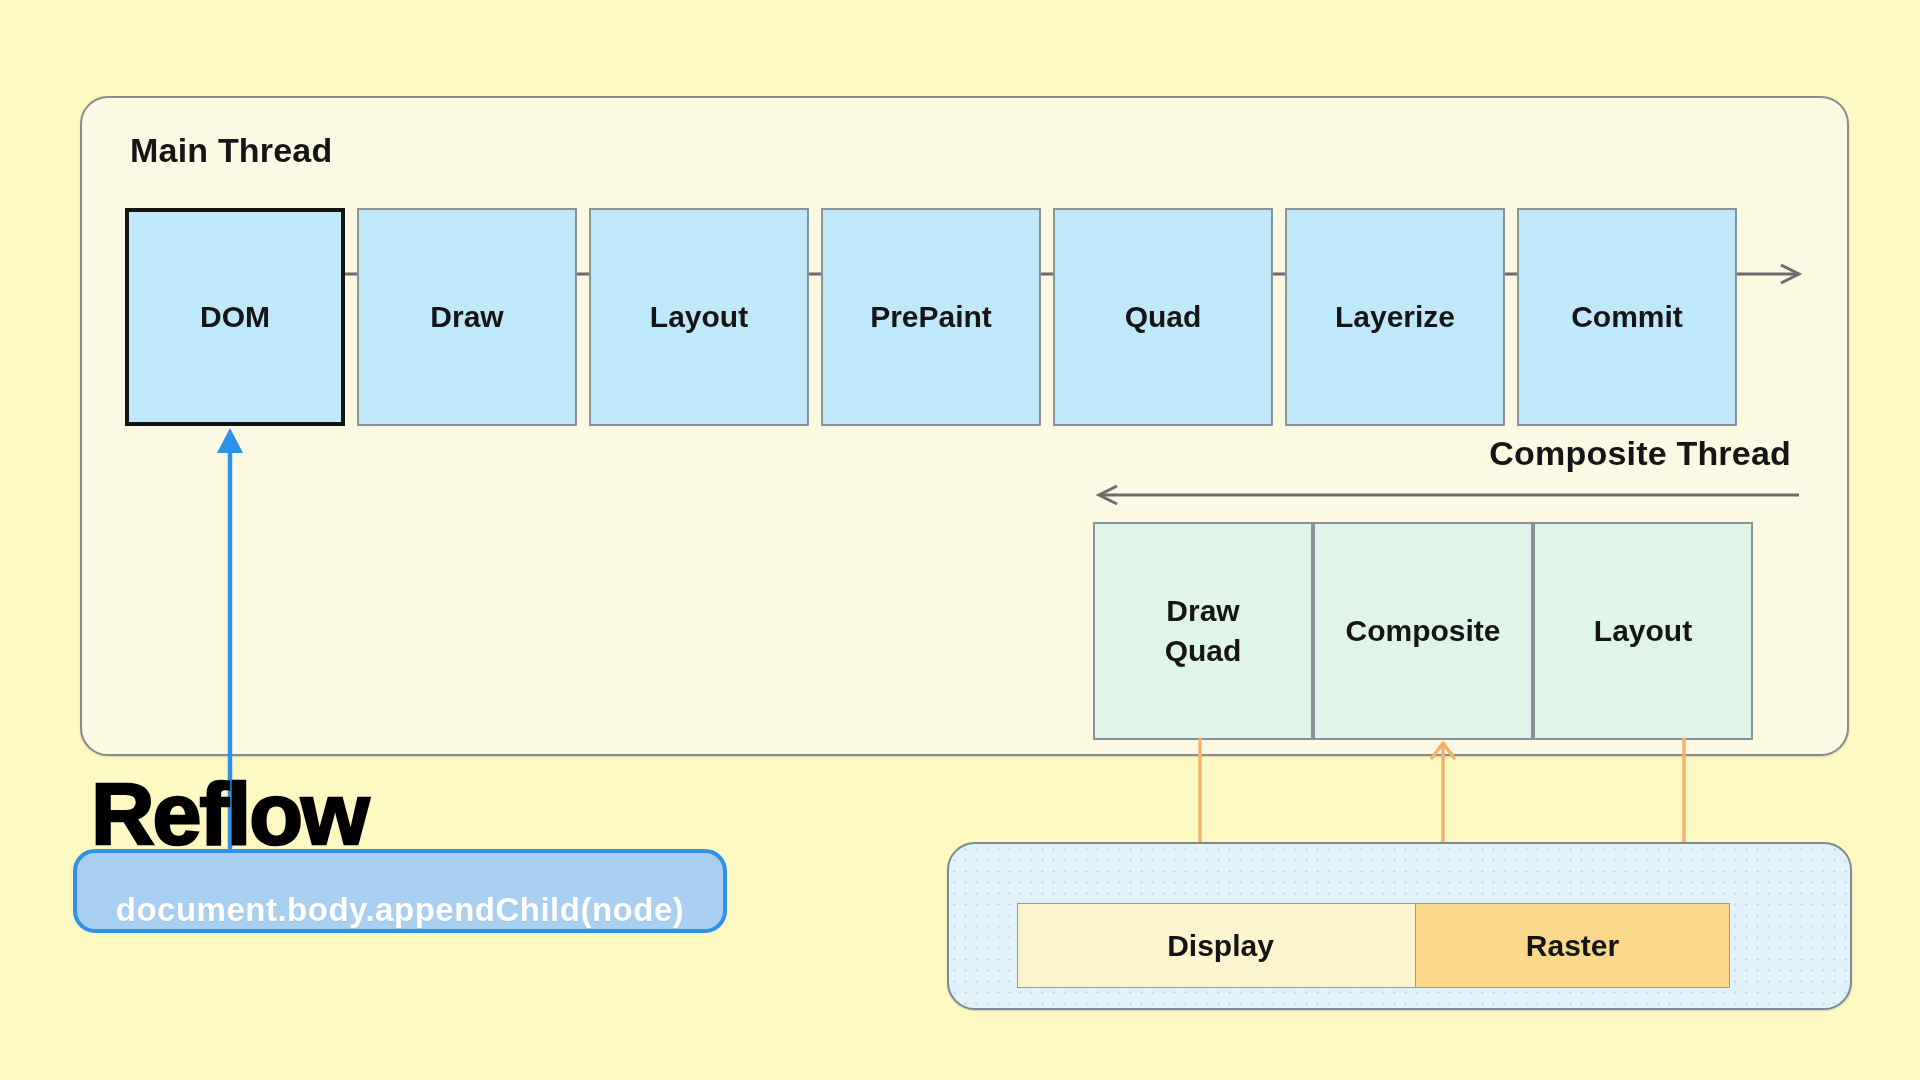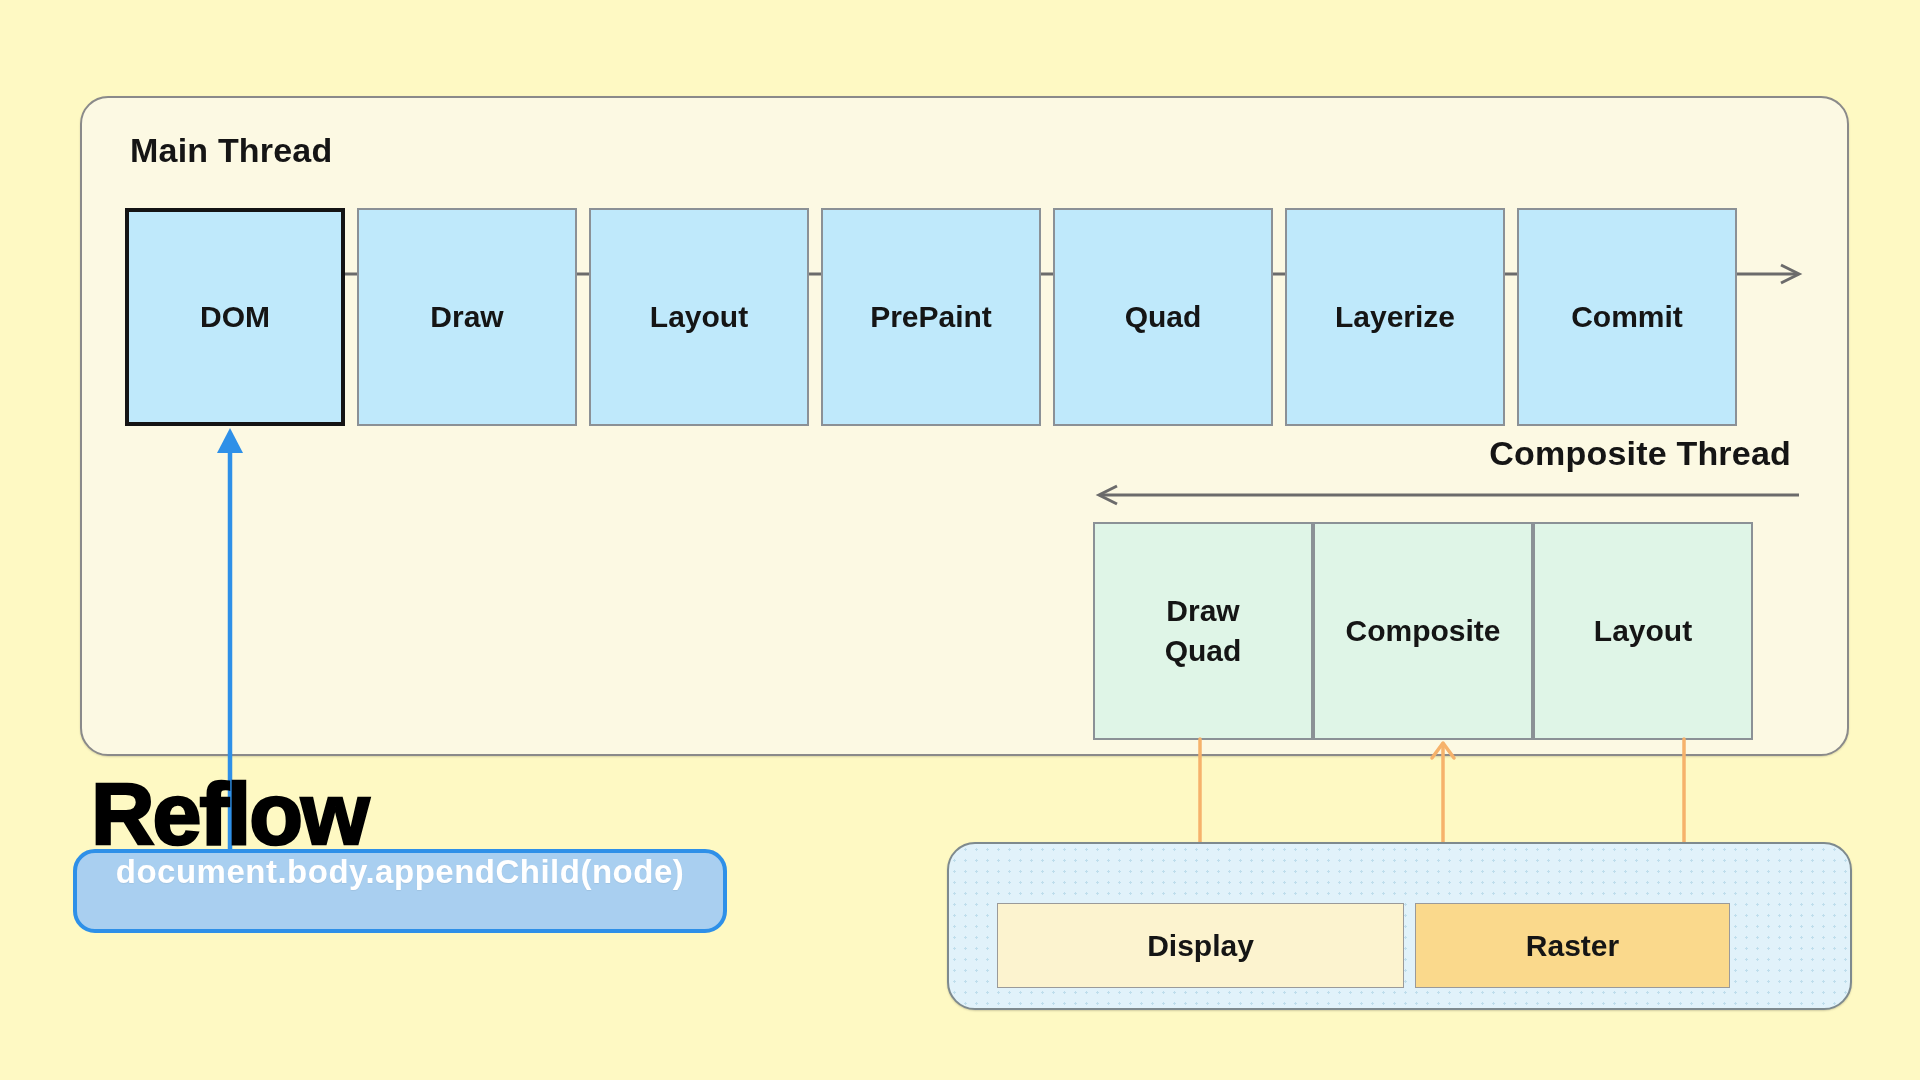--- a/index.html
+++ b/index.html
@@ -60,21 +60,21 @@
     font-size:88px;font-weight:900;color:#000;
     letter-spacing:-2px;line-height:1;
     -webkit-text-stroke:2.5px #000;
     z-index:6;
   }
   .code-pill{
     position:absolute;left:73px;top:849px;width:654px;height:84px;
     background:var(--pill-bg);
     border:4.5px solid var(--pill-border);
     border-radius:22px;
-    display:flex;align-items:flex-start;justify-content:center;
+    display:flex;align-items:flex-end;justify-content:center;
     z-index:6;
   }
   .code-pill span{
     color:var(--pill-text);font-size:33px;font-weight:bold;letter-spacing:.5px;
     text-shadow:0 1px 1px rgba(0,0,0,.06);white-space:nowrap;
   }
 
   
   .gpu-panel{
     position:absolute;left:947px;top:842px;width:905px;height:168px;
@@ -83,21 +83,21 @@
     background-size:11px 11px;
     border:2.5px solid var(--gpu-panel-border);
     border-radius:28px;
     box-shadow:0 1px 2px rgba(0,0,0,.18);
   }
   .gpu-box{
     position:absolute;top:59px;height:85px;
     display:flex;align-items:center;justify-content:center;
     font-size:30px;font-weight:bold;color:var(--text);
   }
-  .gpu-box.display{left:48px;width:407px;background:var(--display-bg);border:1.5px solid var(--display-border);}
+  .gpu-box.display{left:68px;width:407px;background:var(--display-bg);border:1.5px solid var(--display-border);}
   .gpu-box.raster{left:466px;width:315px;background:var(--raster-bg);border:1.5px solid var(--raster-border);}
 
   .z5{z-index:5;}
 </style>
 </head>
 <body>
 
 <div class="canvas">
 
   <section class="main-panel">

